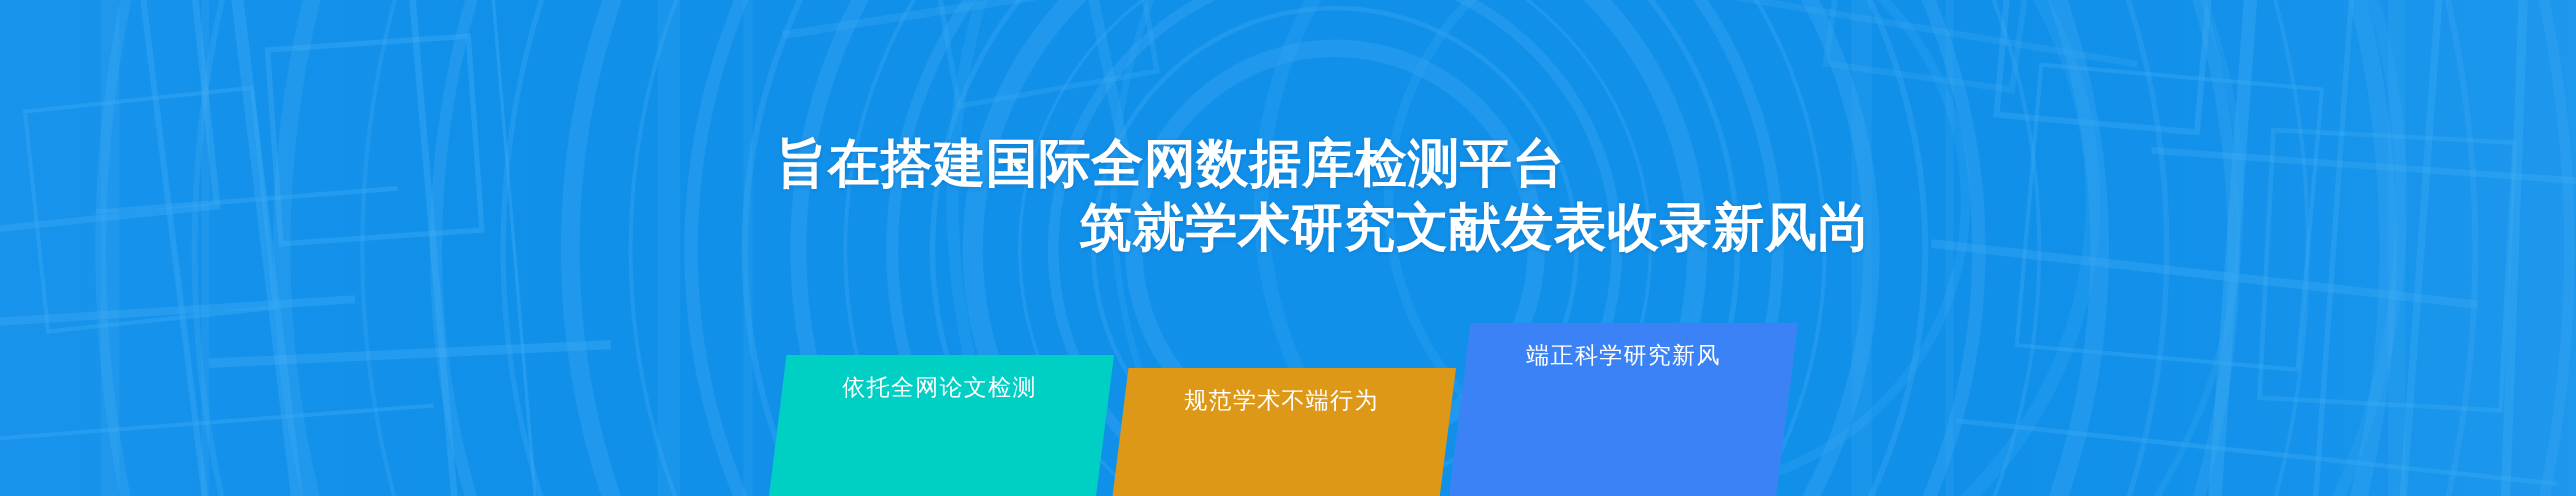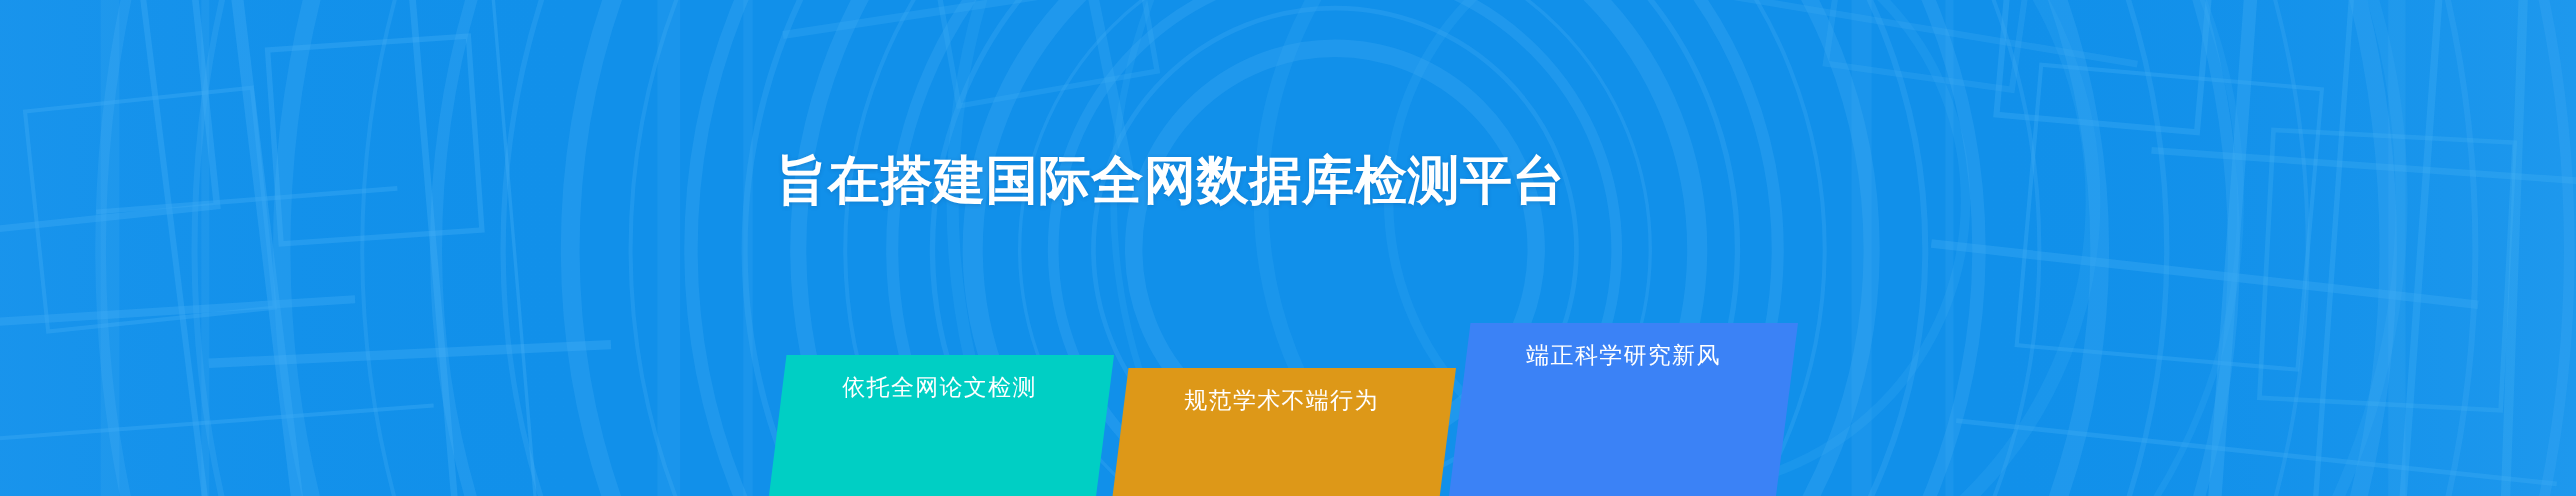--- a/index.html
+++ b/index.html
@@ -39,21 +39,21 @@
   .title-line {
     position:absolute;
     color:#ffffff;
     font-weight:bold;
     font-size:52px;
     letter-spacing:0.7px;
     line-height:1;
     white-space:nowrap;
     text-shadow:0 1.3px 4px rgba(0,40,90,.18);
   }
-  #title-line-1 { left:775px; top:137px;margin-top:17px; }
+  #title-line-1 { left:775px; top:137px; }
   #title-line-2 { left:1080px; top:201px; }
 
   
   #tag-ribbon {
     position:absolute;
     left:0;
     top:323px;
     width:2576px;
     height:173px;
   }
@@ -196,20 +196,21 @@
         <rect x="1108" y="0" width="14" height="740"></rect>
         <rect x="2760" y="0" width="30" height="740"></rect>
         <rect x="2900" y="0" width="12" height="740"></rect>
         <rect x="3560" y="0" width="26" height="740"></rect>
       </g>
     </g>
   </svg>
 
   <div id="headline">
     <div class="title-line" id="title-line-1" style="color: rgb(255, 255, 255);">旨在搭建国际全网数据库检测平台</div>
+    <div class="title-line" id="title-line-2" style="color: rgb(255, 255, 255);">筑就学术研究文献发表收录新风尚</div>
   </div>
 
   <div id="tag-ribbon">
 
     <div class="tag" id="tag-0" style="background: rgb(0, 207, 196); color: rgb(255, 255, 255);">
       <span>依托全网论文检测</span>
     </div>
 
     <div class="tag" id="tag-1" style="background: rgb(221, 152, 24); color: rgb(255, 255, 255); margin-top: 45px;">
       <span>规范学术不端行为</span>

